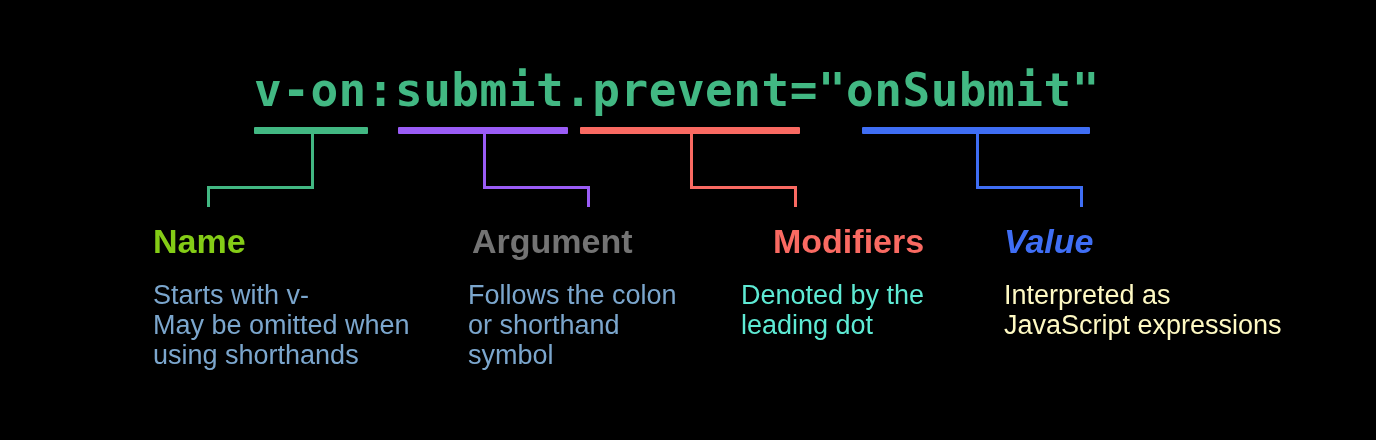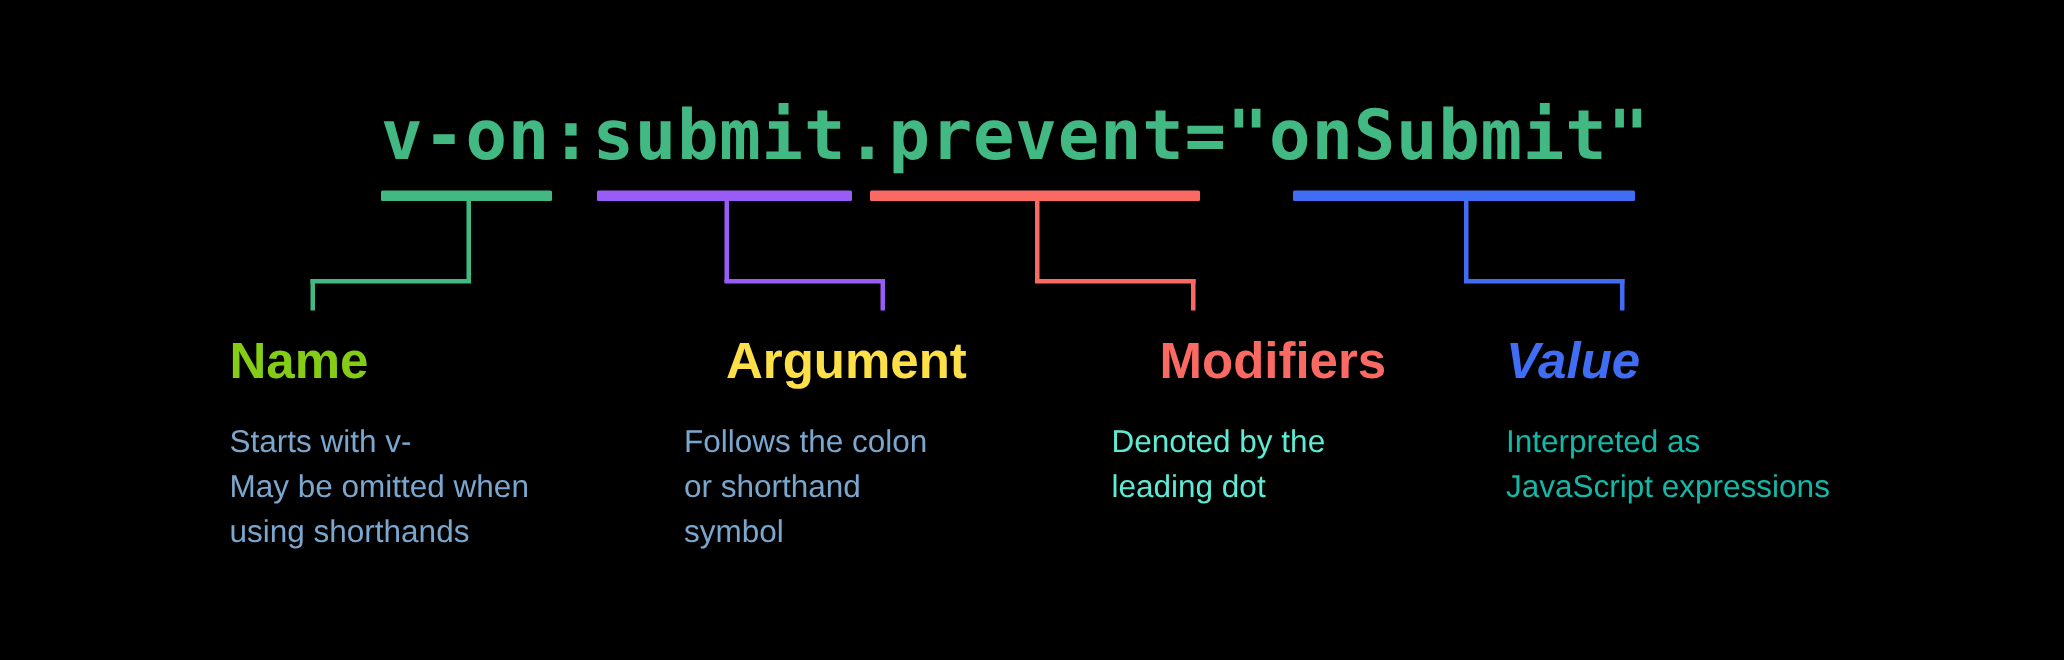--- a/index.html
+++ b/index.html
@@ -61,21 +61,21 @@
     font-weight: bold;
     line-height: 40px;
     white-space: nowrap;
     top: 221px;
   }
 
   
   .group-desc {
     position: absolute;
     top: 280px;
-    font-size: 21px;
+    font-size: 27px;
     font-weight: normal;
     line-height: 30px;
     color: #7ba6cd;
     white-space: pre-line;
   }
 </style>
 </head>
 <body style="background: rgb(0, 0, 0);">
 
 <div id="stage" style="background: rgb(0, 0, 0);">
@@ -88,33 +88,33 @@
       <div class="conn-h" style="left: 207px; top: 186px; width: 107px; background: rgb(66, 184, 131);"></div>
       <div class="conn-stub" style="left: 207px; top: 186px; height: 21px; background: rgb(66, 184, 131);"></div>
       <div class="group-title" style="left: 153px; color: #84cc16;">Name</div>
       <div class="group-desc" style="left: 153px; color: rgb(123, 166, 205);">Starts with v-
 May be omitted when
 using shorthands</div>
       <div class="bar" style="left: 398px; width: 170px; top: 127px; background: rgb(154, 92, 246);"></div>
       <div class="conn-v" style="left: 483px; top: 134px; height: 54px; background: rgb(154, 92, 246);"></div>
       <div class="conn-h" style="left: 483px; top: 186px; width: 107px; background: rgb(154, 92, 246);"></div>
       <div class="conn-stub" style="left: 587px; top: 186px; height: 21px; background: rgb(154, 92, 246);"></div>
-      <div class="group-title" style="left: 484px; color: #fde047;">Argument</div>
-      <div class="group-desc" style="left: 456px; color: rgb(123, 166, 205);">Follows the colon
+      <div class="group-title" style="left: 472px; color: #737373;">Argument</div>
+      <div class="group-desc" style="left: 468px; color: rgb(123, 166, 205);">Follows the colon
 or shorthand
 symbol</div>
       <div class="bar" style="left: 580px; width: 220px; top: 127px; background: rgb(250, 106, 98);"></div>
       <div class="conn-v" style="left: 690px; top: 134px; height: 54px; background: rgb(250, 106, 98);"></div>
       <div class="conn-h" style="left: 690px; top: 186px; width: 107px; background: rgb(250, 106, 98);"></div>
       <div class="conn-stub" style="left: 794px; top: 186px; height: 21px; background: rgb(250, 106, 98);"></div>
       <div class="group-title" style="left: 741px; color: rgb(250, 106, 98); margin-left: 32px;">Modifiers</div>
       <div class="group-desc" style="left: 741px; color: #5eead4;">Denoted by the
 leading dot</div>
       <div class="bar" style="left: 862px; width: 228px; top: 127px; background: rgb(63, 110, 245);"></div>
       <div class="conn-v" style="left: 976px; top: 134px; height: 54px; background: rgb(63, 110, 245);"></div>
       <div class="conn-h" style="left: 976px; top: 186px; width: 107px; background: rgb(63, 110, 245);"></div>
       <div class="conn-stub" style="left: 1080px; top: 186px; height: 21px; background: rgb(63, 110, 245);"></div>
       <div class="group-title" style="left: 1004px; color: rgb(63, 110, 245); font-style: italic;">Value</div>
-      <div class="group-desc" style="left: 1004px; color: #14b8a6;">Interpreted as
+      <div class="group-desc" style="left: 1004px; color: #fef9c3;">Interpreted as
 JavaScript expressions</div>
     </div>
 
 </div>
 
 </body></html>

